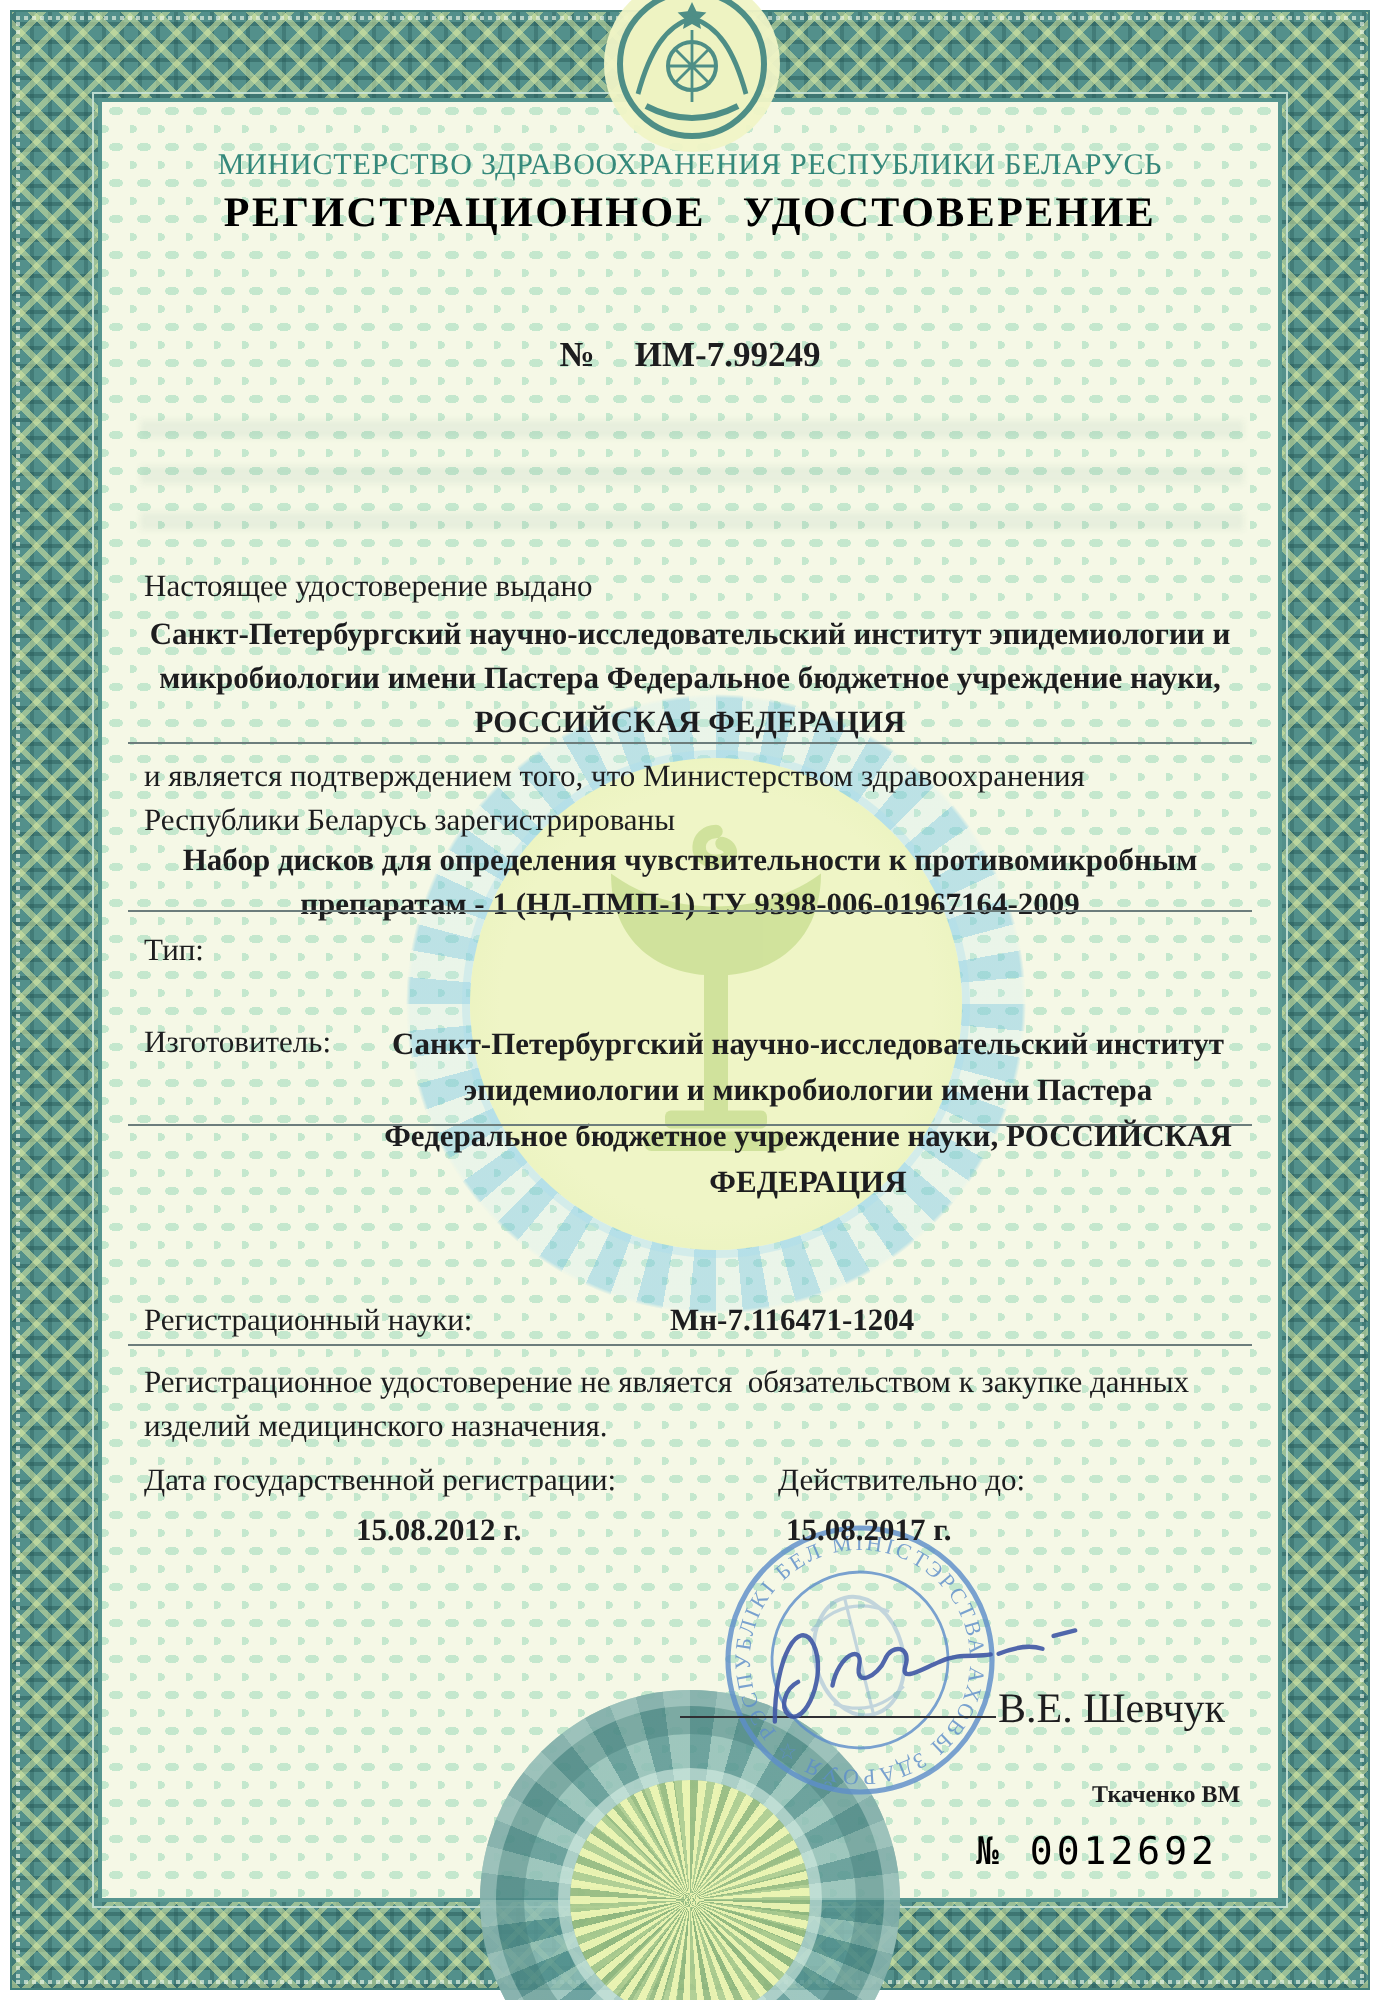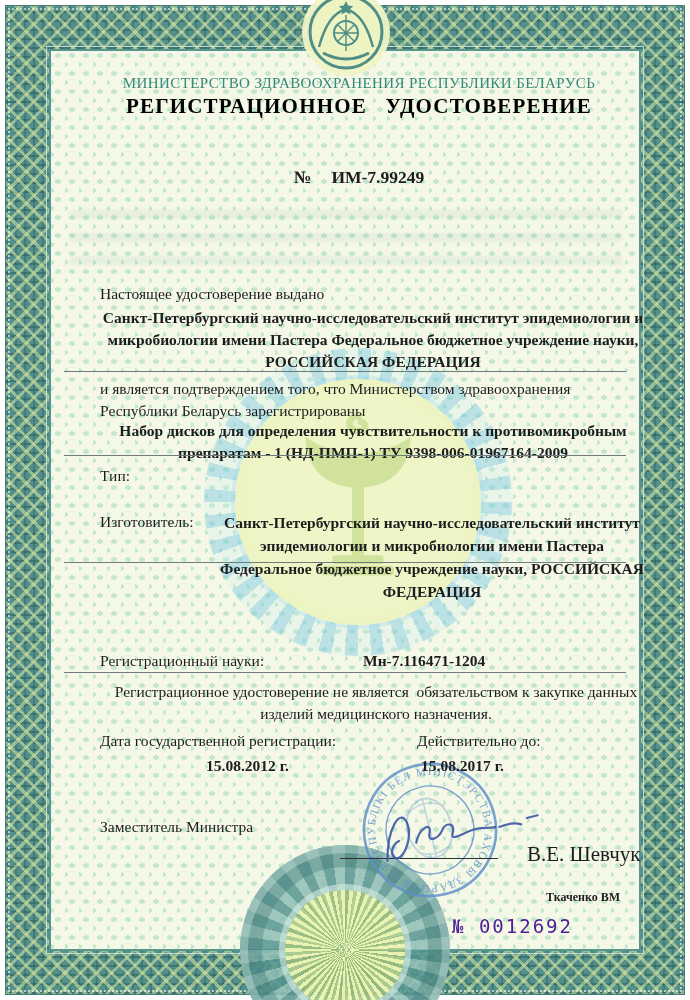--- a/index.html
+++ b/index.html
@@ -69,34 +69,34 @@
     background:
       repeating-conic-gradient(rgba(193,214,116,.55) 0 4deg, rgba(238,246,178,.95) 4deg 8deg);
     box-shadow:0 0 0 6px rgba(214,236,226,.6);
   }
   
   .stamp { position:absolute; left:340px; top:740px; width:180px; height:180px; z-index:5;
            transform:rotate(-14deg); opacity:.82; }
   .sig-line { position:absolute; left:340px; top:858px; width:158px; border-top:1.3px solid #2f2f33; z-index:6; }
   .signature { position:absolute; left:368px; top:792px; width:175px; height:92px; z-index:7; transform:rotate(-4deg); }
   
-  .t { position:absolute; z-index:6; font-size:15.5px; line-height:22px;padding-left:28px; }
+  .t { position:absolute; z-index:6; font-size:15.5px; line-height:22px; }
   .b { font-weight:bold; }
   .center { text-align:center; }
   .ministry { left:0; right:0; top:72px; text-align:center; color:#35897b;
               font-size:15px; letter-spacing:.4px; }
   .title { left:0; right:0; top:95px; text-align:center; color:#000000;
            font-size:21px; font-weight:bold; letter-spacing:1.2px; word-spacing:12px; }
   .certnum { left:0; right:0; top:166px; display:flex; justify-content:center; gap:20px;
              font-size:17.5px; font-weight:bold; }
   .rule { position:absolute; left:64px; right:64px; border-top:1px solid #6c7d7c; z-index:6; }
   .prewrap { white-space:pre-wrap; }
-  .serial { position:absolute; left:452px; top:915px; z-index:8;
+  .serial { position:absolute; left:488px; top:915px; z-index:8;
             font-family:"DejaVu Sans Mono","Liberation Mono",monospace;
-            color:#4c1d95; font-size:19px; letter-spacing:2px; }
+            color:#000000; font-size:19px; letter-spacing:2px; }
   .executor { position:absolute; left:546px; top:890px; z-index:8; font-size:12px; font-weight:600; }
 </style>
 </head>
 <body>
 
 <div class="page">
 
   <div class="band"></div>
   <div class="field"></div>
   <div class="ghost"></div>
@@ -177,28 +177,27 @@
 
   <div class="t" style="left:72px; top:511px;">Изготовитель:</div>
   <div class="t b center" style="left:185px; top:511px; width:438px; line-height:23px;">Санкт-Петербургский научно-исследовательский институт эпидемиологии и микробиологии имени Пастера Федеральное бюджетное учреждение науки, РОССИЙСКАЯ ФЕДЕРАЦИЯ</div>
   <div class="rule" style="top:562px;"></div>
 
 
   <div class="t" style="left:72px; top:650px;">Регистрационный науки:</div>
   <div class="t b" style="left:335px; top:650px;">Мн-7.116471-1204</div>
   <div class="rule" style="top:672px;"></div>
 
-  <div class="t prewrap" style="left:72px; top:681px; width:552px;text-align:center;">Регистрационное удостоверение не является  обязательством к закупке данных изделий медицинского назначения.</div>
+  <div class="t prewrap" style="left:72px; top:681px; width:552px;">Регистрационное удостоверение не является  обязательством к закупке данных изделий медицинского назначения.</div>
 
   <div class="t" style="left:72px; top:730px;">Дата государственной регистрации:</div>
   <div class="t" style="left:389px; top:730px;">Действительно до:</div>
   <div class="t b" style="left:157px; top:755px;margin-left:21px;">15.08.2012 г.</div>
   <div class="t b" style="left:393px; top:755px;">15.08.2017 г.</div>
 
-  <div class="t" style="left:72px; top:816px;">Заместитель Министра</div>
   <div class="t" style="left:499px; top:843px; font-size:21px;">В.Е. Шевчук</div>
 
   <div class="executor">Ткаченко ВМ</div>
 
   <div class="serial">
     <span>№</span>
     <span>0012692</span>
   </div>
 
 </div>

